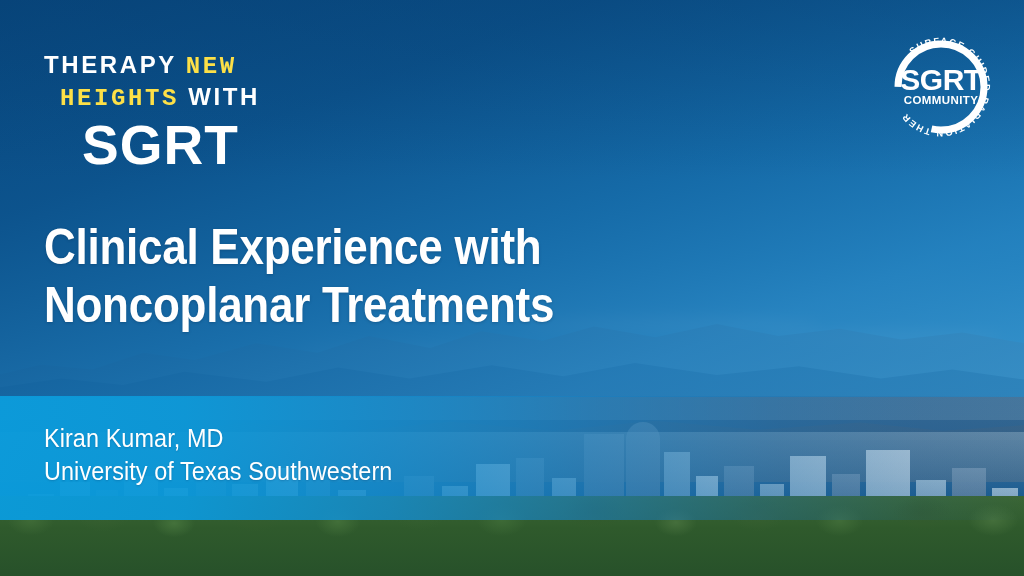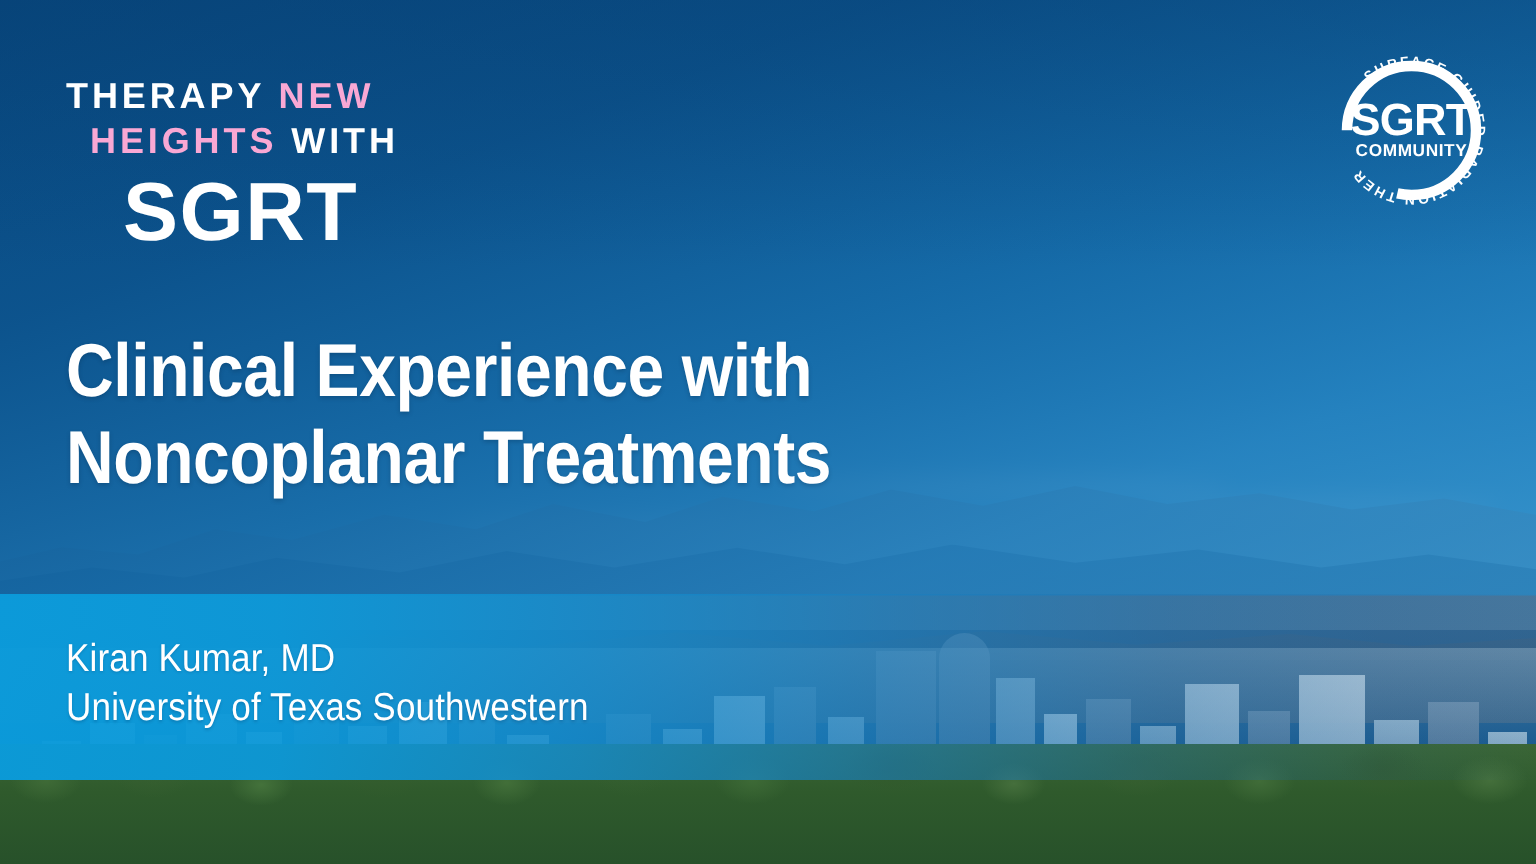--- a/index.html
+++ b/index.html
@@ -136,21 +136,21 @@
     letter-spacing: 2.6px;
     font-weight: bold;
   }
   .tag-line1, .tag-line2 {
     font-size: 24px;
     line-height: 30px;
     white-space: nowrap;
   }
   .tag-line2 { padding-left: 16px; text-align: right; }
   .tw { color: #ffffff; }
-  .tb { color: #f9a8d4; }
+  .tb { color: #fde047; font-family: Liberation Mono, monospace; }
   .tag-sgrt {
     display: block;
     color: #ffffff;
     font-size: 55px;
     line-height: 58px;
     font-weight: bold;
     letter-spacing: 1px;
     padding-left: 38px;
     margin-top: 2px;
   }

